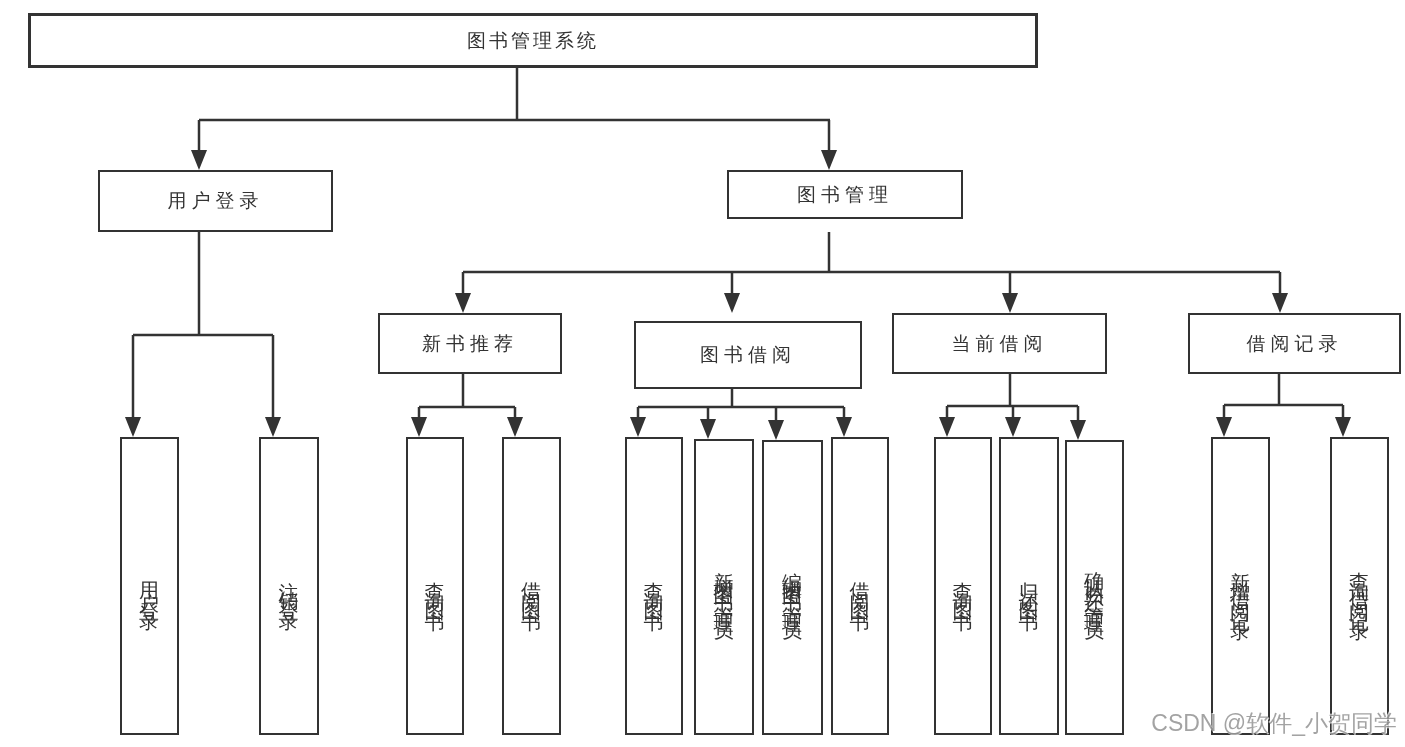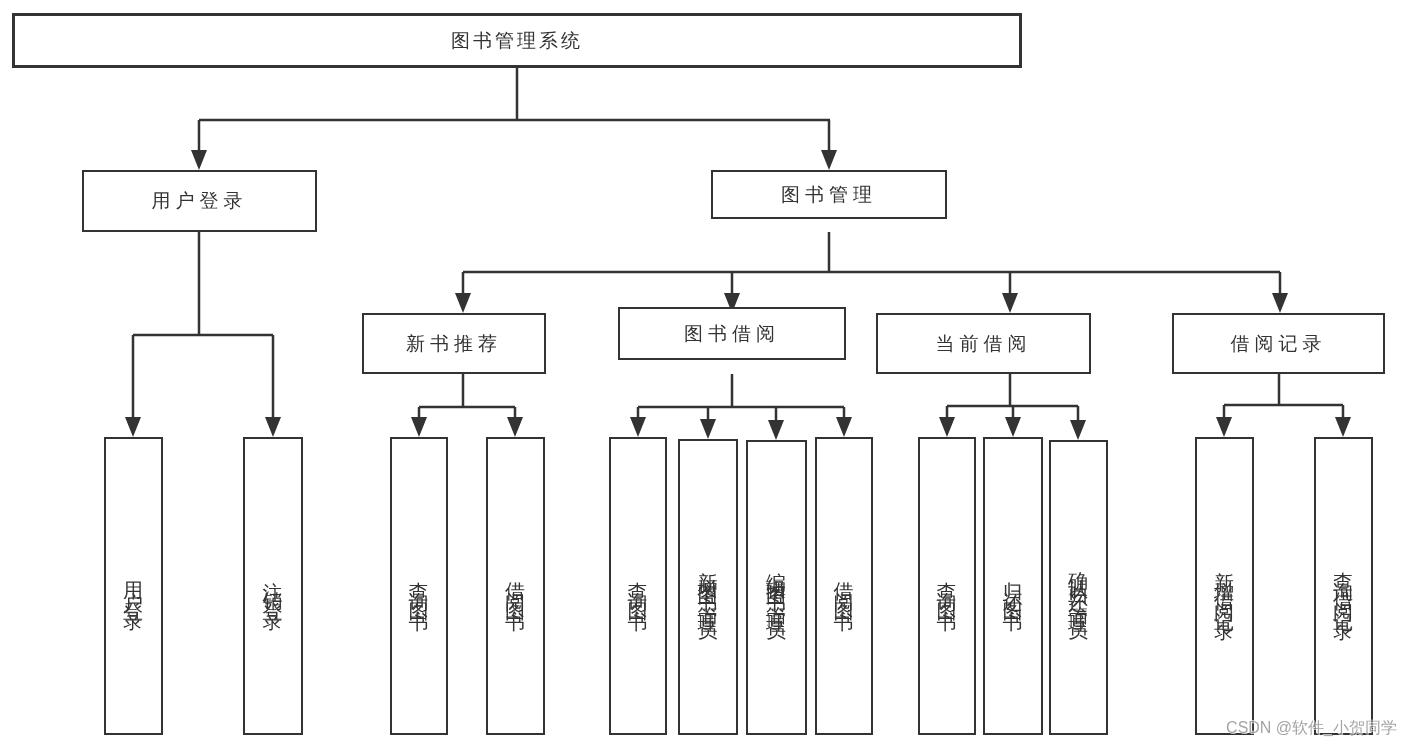--- a/index.html
+++ b/index.html
@@ -24,20 +24,21 @@
   .node {
     position: absolute;
     box-sizing: border-box;
     border: 2.5px solid #333333;
     background: #ffffff;
     display: flex;
     align-items: center;
     justify-content: center;
     color: #333333;
     z-index: 2;
+    margin-left: 16px;
   }
   .node.root {
     border-width: 3px;
   }
   .hlabel {
     font-size: 19px;
     letter-spacing: 5px;
     color: #333333;
     white-space: nowrap;
   }
@@ -52,21 +53,21 @@
     line-height: 1;
     color: #333333;
   }
   .leaf-label.long {
     letter-spacing: 7px;
   }
   .watermark {
     position: absolute;
     right: 8px;
     bottom: 8px;
-    font-size: 16px;
+    font-size: 23px;
     color: #9a9a9a;
     opacity: 0.9;
     z-index: 3;
     text-shadow: 1px 1px 0 rgba(255,255,255,0.8), -1px -1px 0 rgba(255,255,255,0.8);
     white-space: nowrap;
   }
 </style>
 </head>
 <body>
 
@@ -158,21 +159,21 @@
   <div class="node" style="left:82px; top:170px; width:235px; height:62px">
     <span class="hlabel">用户登录</span>
   </div>
   <div class="node" style="left:711px; top:170px; width:236px; height:49px">
     <span class="hlabel">图书管理</span>
   </div>
 
   <div class="node" style="left:362px; top:313px; width:184px; height:61px">
     <span class="hlabel">新书推荐</span>
   </div>
-  <div class="node" style="left:618px; top:307px; width:228px; height:53px">
+  <div class="node" style="left:618px; top:321px; width:228px; height:68px">
     <span class="hlabel">图书借阅</span>
   </div>
   <div class="node" style="left:876px; top:313px; width:215px; height:61px">
     <span class="hlabel">当前借阅</span>
   </div>
   <div class="node" style="left:1172px; top:313px; width:213px; height:61px">
     <span class="hlabel">借阅记录</span>
   </div>
 
   <div class="node" style="left:104px; top:437px; width:59px; height:298px">

